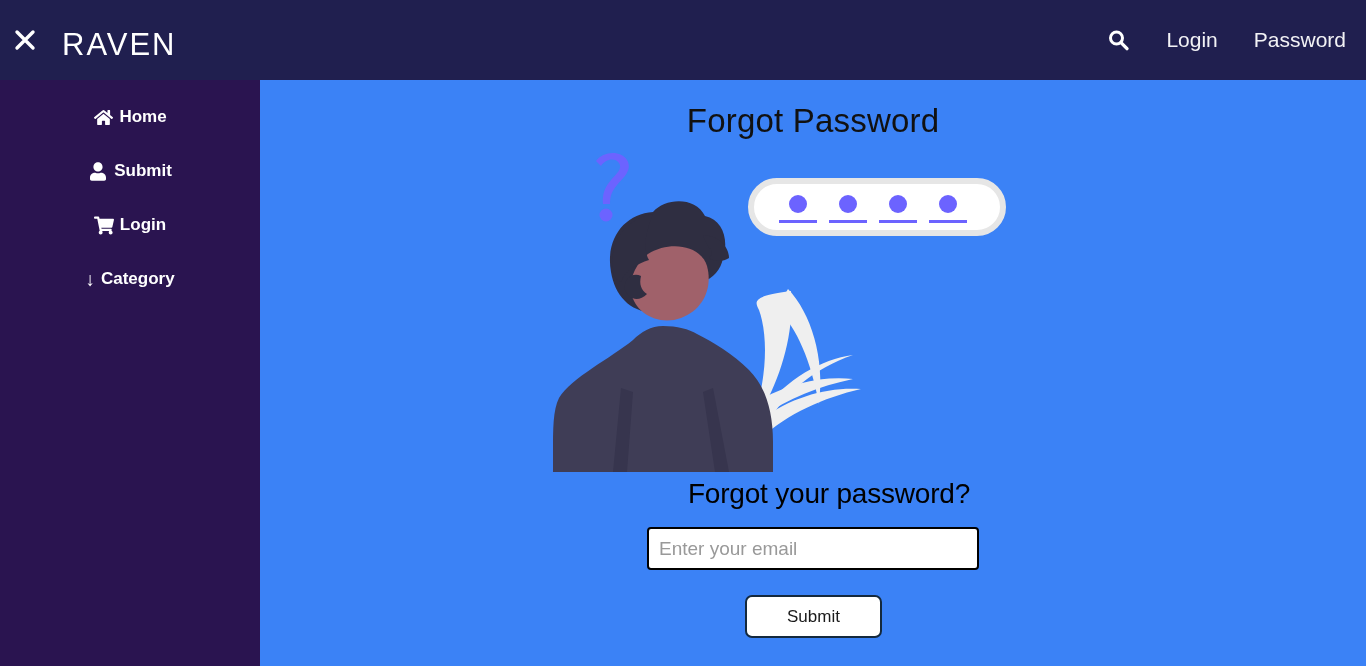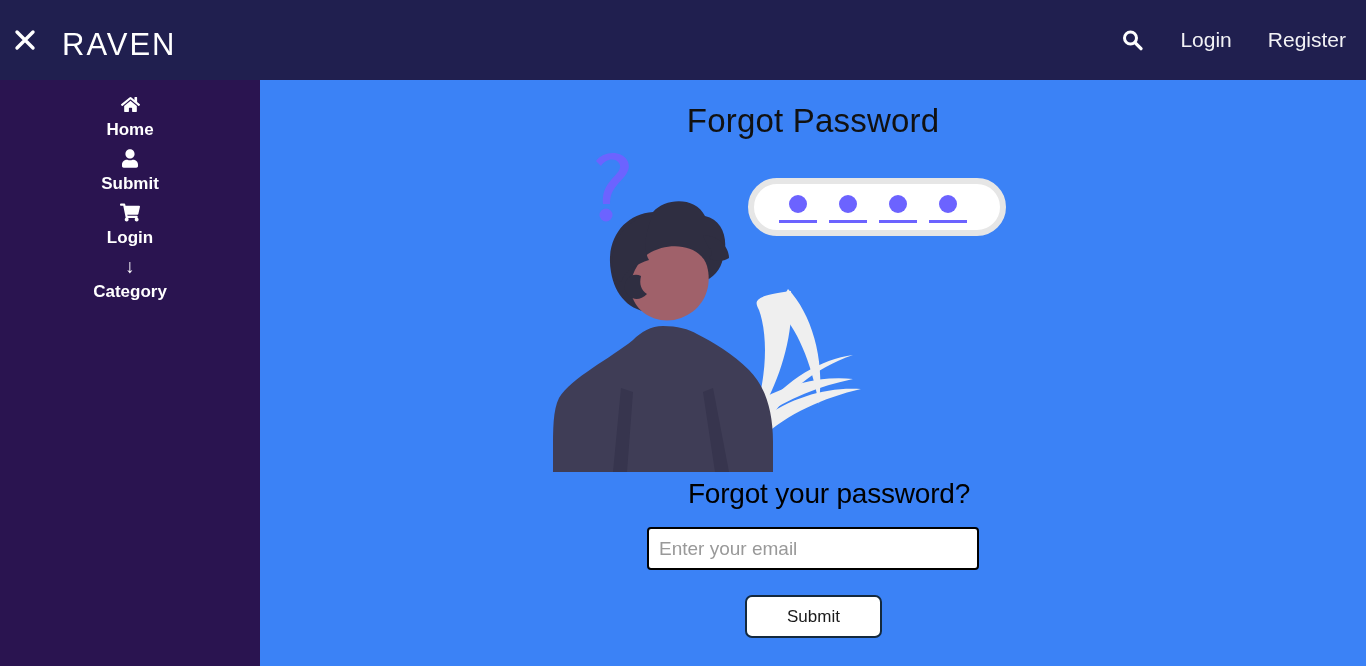--- a/index.html
+++ b/index.html
@@ -65,21 +65,20 @@
   .side-item {
     display: flex; align-items: center; justify-content: center;
     gap: 6px;
     height: 30px;
     margin-bottom: 24px;
     color: #ffffff;
     font-size: 17px;
     font-weight: bold;
     cursor: pointer;
     user-select: none;
-    flex-direction: column;
   }
   .side-item .sicon {
     display: inline-flex; align-items: center; justify-content: center;
     width: 20px; height: 20px;
   }
   .side-item .sicon svg { display: block; fill: #ffffff; }
   .arrow-glyph { font-size: 19px; line-height: 1; color: #fff; }
 
   
   .main {
@@ -155,21 +154,21 @@
     <div class="brand">Raven</div>
 
     <div class="header-right">
       <div class="search-icon">
         <svg width="24" height="24" viewBox="0 0 24 24" aria-hidden="true">
           <circle cx="10.5" cy="10" r="6" fill="none" stroke="#ffffff" stroke-width="3"></circle>
           <path d="M15 14.6 L21 20.6" stroke="#ffffff" stroke-width="3.4" stroke-linecap="round"></path>
         </svg>
       </div>
       <a class="nav-link" href="#">Login</a>
-      <a class="nav-link" href="#">Register</a>
+      <a class="nav-link" href="#">Password</a>
     </div>
   </div>
 
   <div class="sidebar">
 
     <div class="side-item">
       <span class="sicon">
         <svg width="19" height="19" viewBox="0 0 576 512" aria-hidden="true">
           <path d="M280.37 148.26L96 300.11V464a16 16 0 0016 16l112.06-.29a16 16 0 0015.92-16V368a16 16 0 0116-16h64a16 16 0 0116 16v95.64a16 16 0 0016 16.05L464 480a16 16 0 0016-16V300L295.67 148.26a12.19 12.19 0 00-15.3 0zM571.6 251.47L488 182.56V44.05a12 12 0 00-12-12h-56a12 12 0 00-12 12v72.61L318.47 43a48 48 0 00-61 0L4.34 251.47a12 12 0 00-1.6 16.9l25.5 31A12 12 0 0045.15 301l235.22-193.74a12.19 12.19 0 0115.3 0L530.9 301a12 12 0 0016.9-1.6l25.5-31a12 12 0 00-1.7-16.93z"></path>
         </svg>

